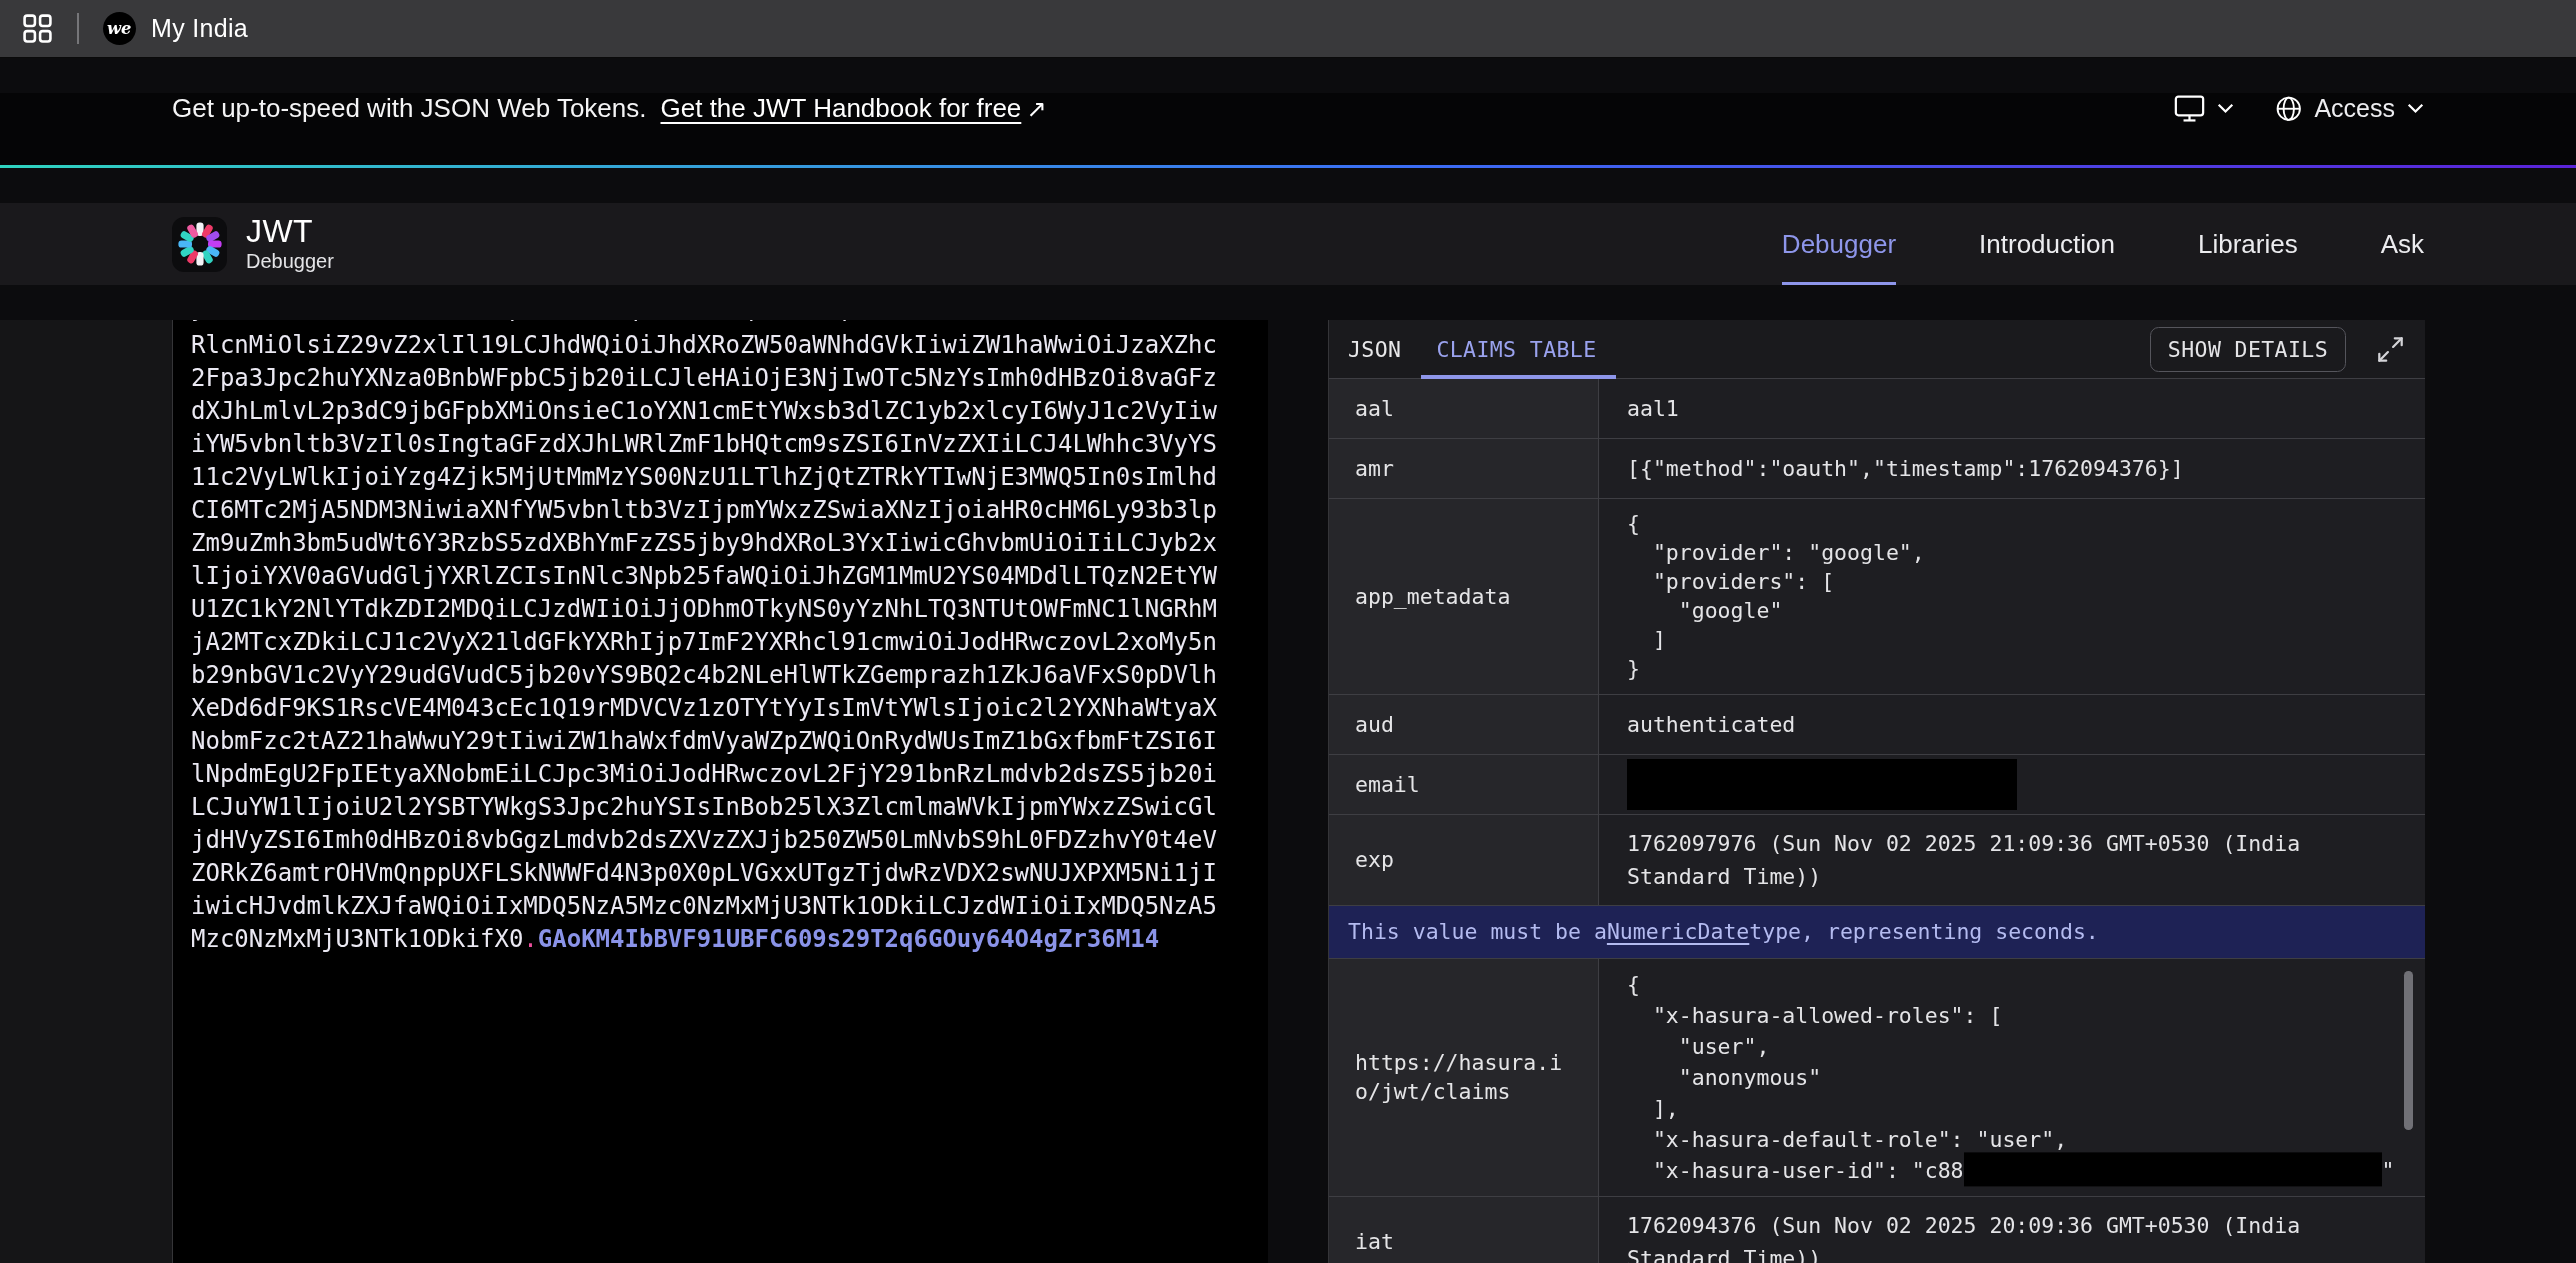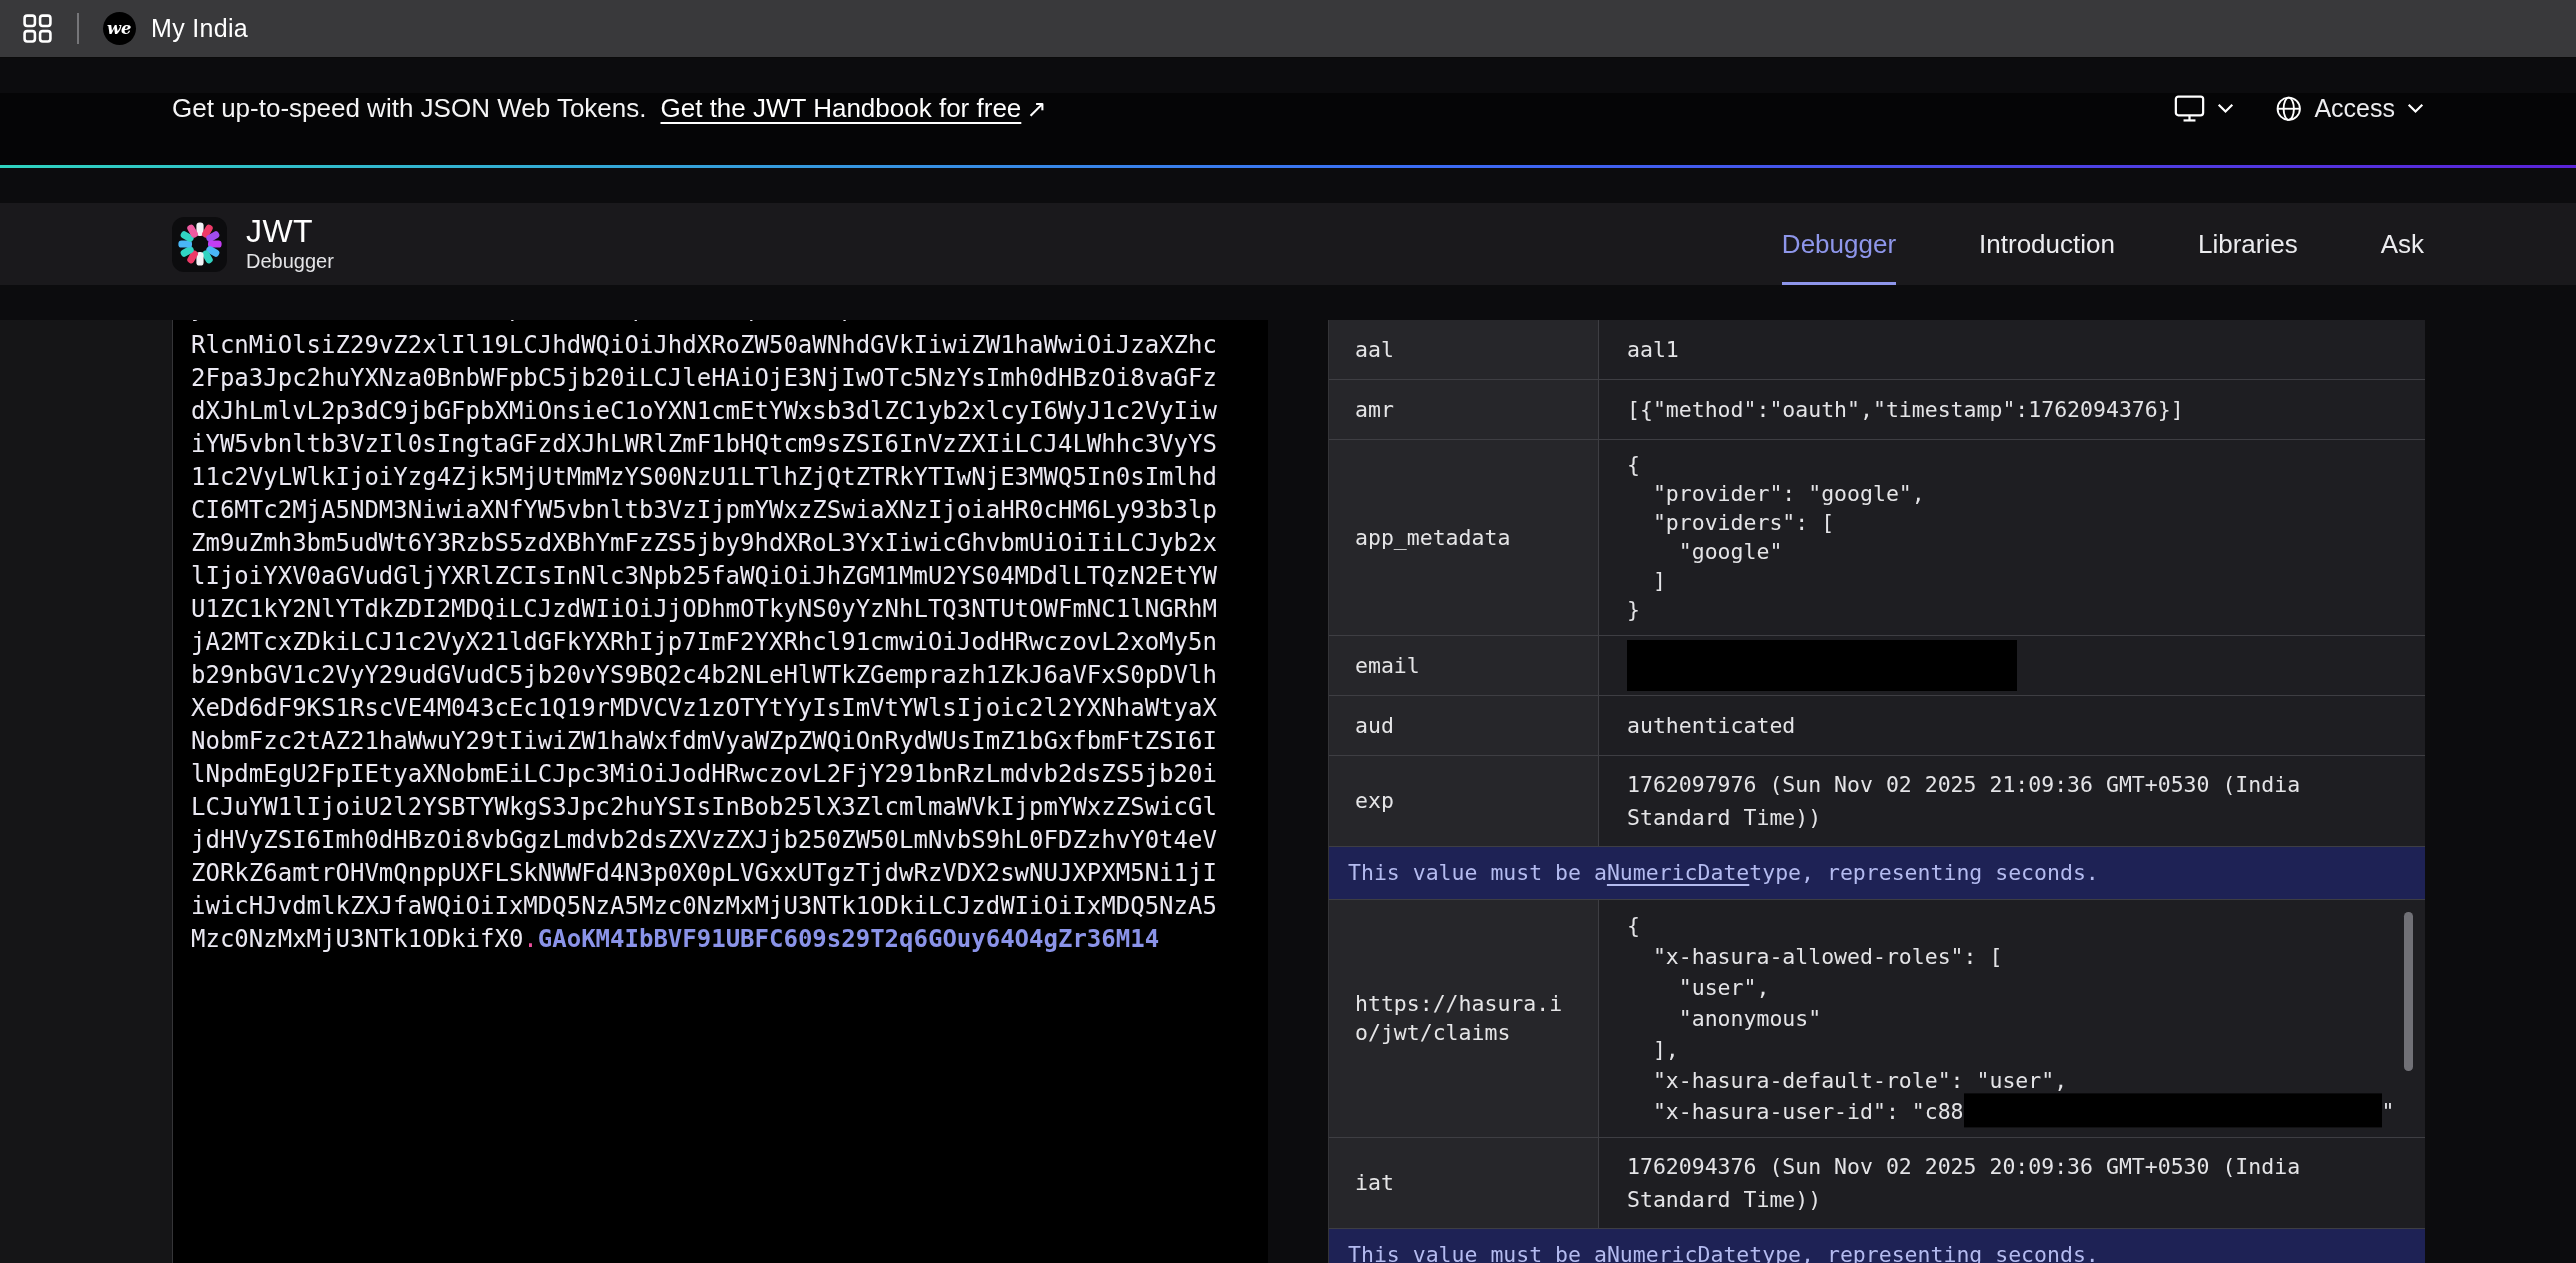--- a/index.html
+++ b/index.html
@@ -204,20 +204,36 @@
 LCJuYW1lIjoiU2l2YSBTYWkgS3Jpc2huYSIsInBob25lX3ZlcmlmaWVkIjpmYWxzZSwicGl
 jdHVyZSI6Imh0dHBzOi8vbGgzLmdvb2dsZXVzZXJjb250ZW50LmNvbS9hL0FDZzhvY0t4eV
 ZORkZ6amtrOHVmQnppUXFLSkNWWFd4N3p0X0pLVGxxUTgzTjdwRzVDX2swNUJXPXM5Ni1jI
 iwicHJvdmlkZXJfaWQiOiIxMDQ5NzA5Mzc0NzMxMjU3NTk1ODkiLCJzdWIiOiIxMDQ5NzA5
 </span><span>Mzc0NzMxMjU3NTk1ODkifX0</span><span class="sig-dot">.</span><span class="sig">GAoKM4IbBVF91UBFC609s29T2q6GOuy64O4gZr36M14</span></pre>
     </div>
 
     <div class="panel-gap"></div>
 
     <div class="claims-panel">
+      <div class="tabbar">
+        <span class="tab">JSON</span>
+        <span class="tab active">CLAIMS TABLE</span>
+        <div class="tab-underline"></div>
+        <div class="tab-controls">
+          <button class="show-details-btn">SHOW DETAILS</button>
+          <button class="expand-btn">
+            <svg width="31" height="31" viewBox="0 0 36 36" fill="none" stroke="#d4d4d8" stroke-width="2.6" stroke-linecap="round" stroke-linejoin="round">
+              <line x1="21" y1="15" x2="31" y2="5"></line>
+                <polyline points="23,5 31,5 31,13"></polyline>
+              <line x1="15" y1="21" x2="5" y2="31"></line>
+                <polyline points="13,31 5,31 5,23"></polyline>
+            </svg>
+          </button>
+        </div>
+      </div>
 
       <div class="claims-table">
 
         <div class="crow h70">
           <div class="kcell">aal</div>
           <div class="vcell">aal1</div>
         </div>
 
         <div class="crow h70">
           <div class="kcell">amr</div>
@@ -230,29 +246,29 @@
             <div class="jsonpre">{
   "provider": "google",
   "providers": [
     "google"
   ]
 }</div>
           </div>
         </div>
 
         <div class="crow h70">
+          <div class="kcell">aud</div>
+          <div class="vcell">authenticated</div>
+        </div>
+
+        <div class="crow h70">
           <div class="kcell">email</div>
           <div class="vcell">
             <div class="redact-box"></div>
           </div>
-        </div>
-
-        <div class="crow h70">
-          <div class="kcell">aud</div>
-          <div class="vcell">authenticated</div>
         </div>
 
         <div class="crow h107">
           <div class="kcell">exp</div>
           <div class="vcell">1762097976 (Sun Nov 02 2025 21:09:36 GMT+0530 (India Standard Time))</div>
         </div>
 
         <div class="notice">
           <span>This value must be a </span>
             <span class="u">NumericDate</span>

